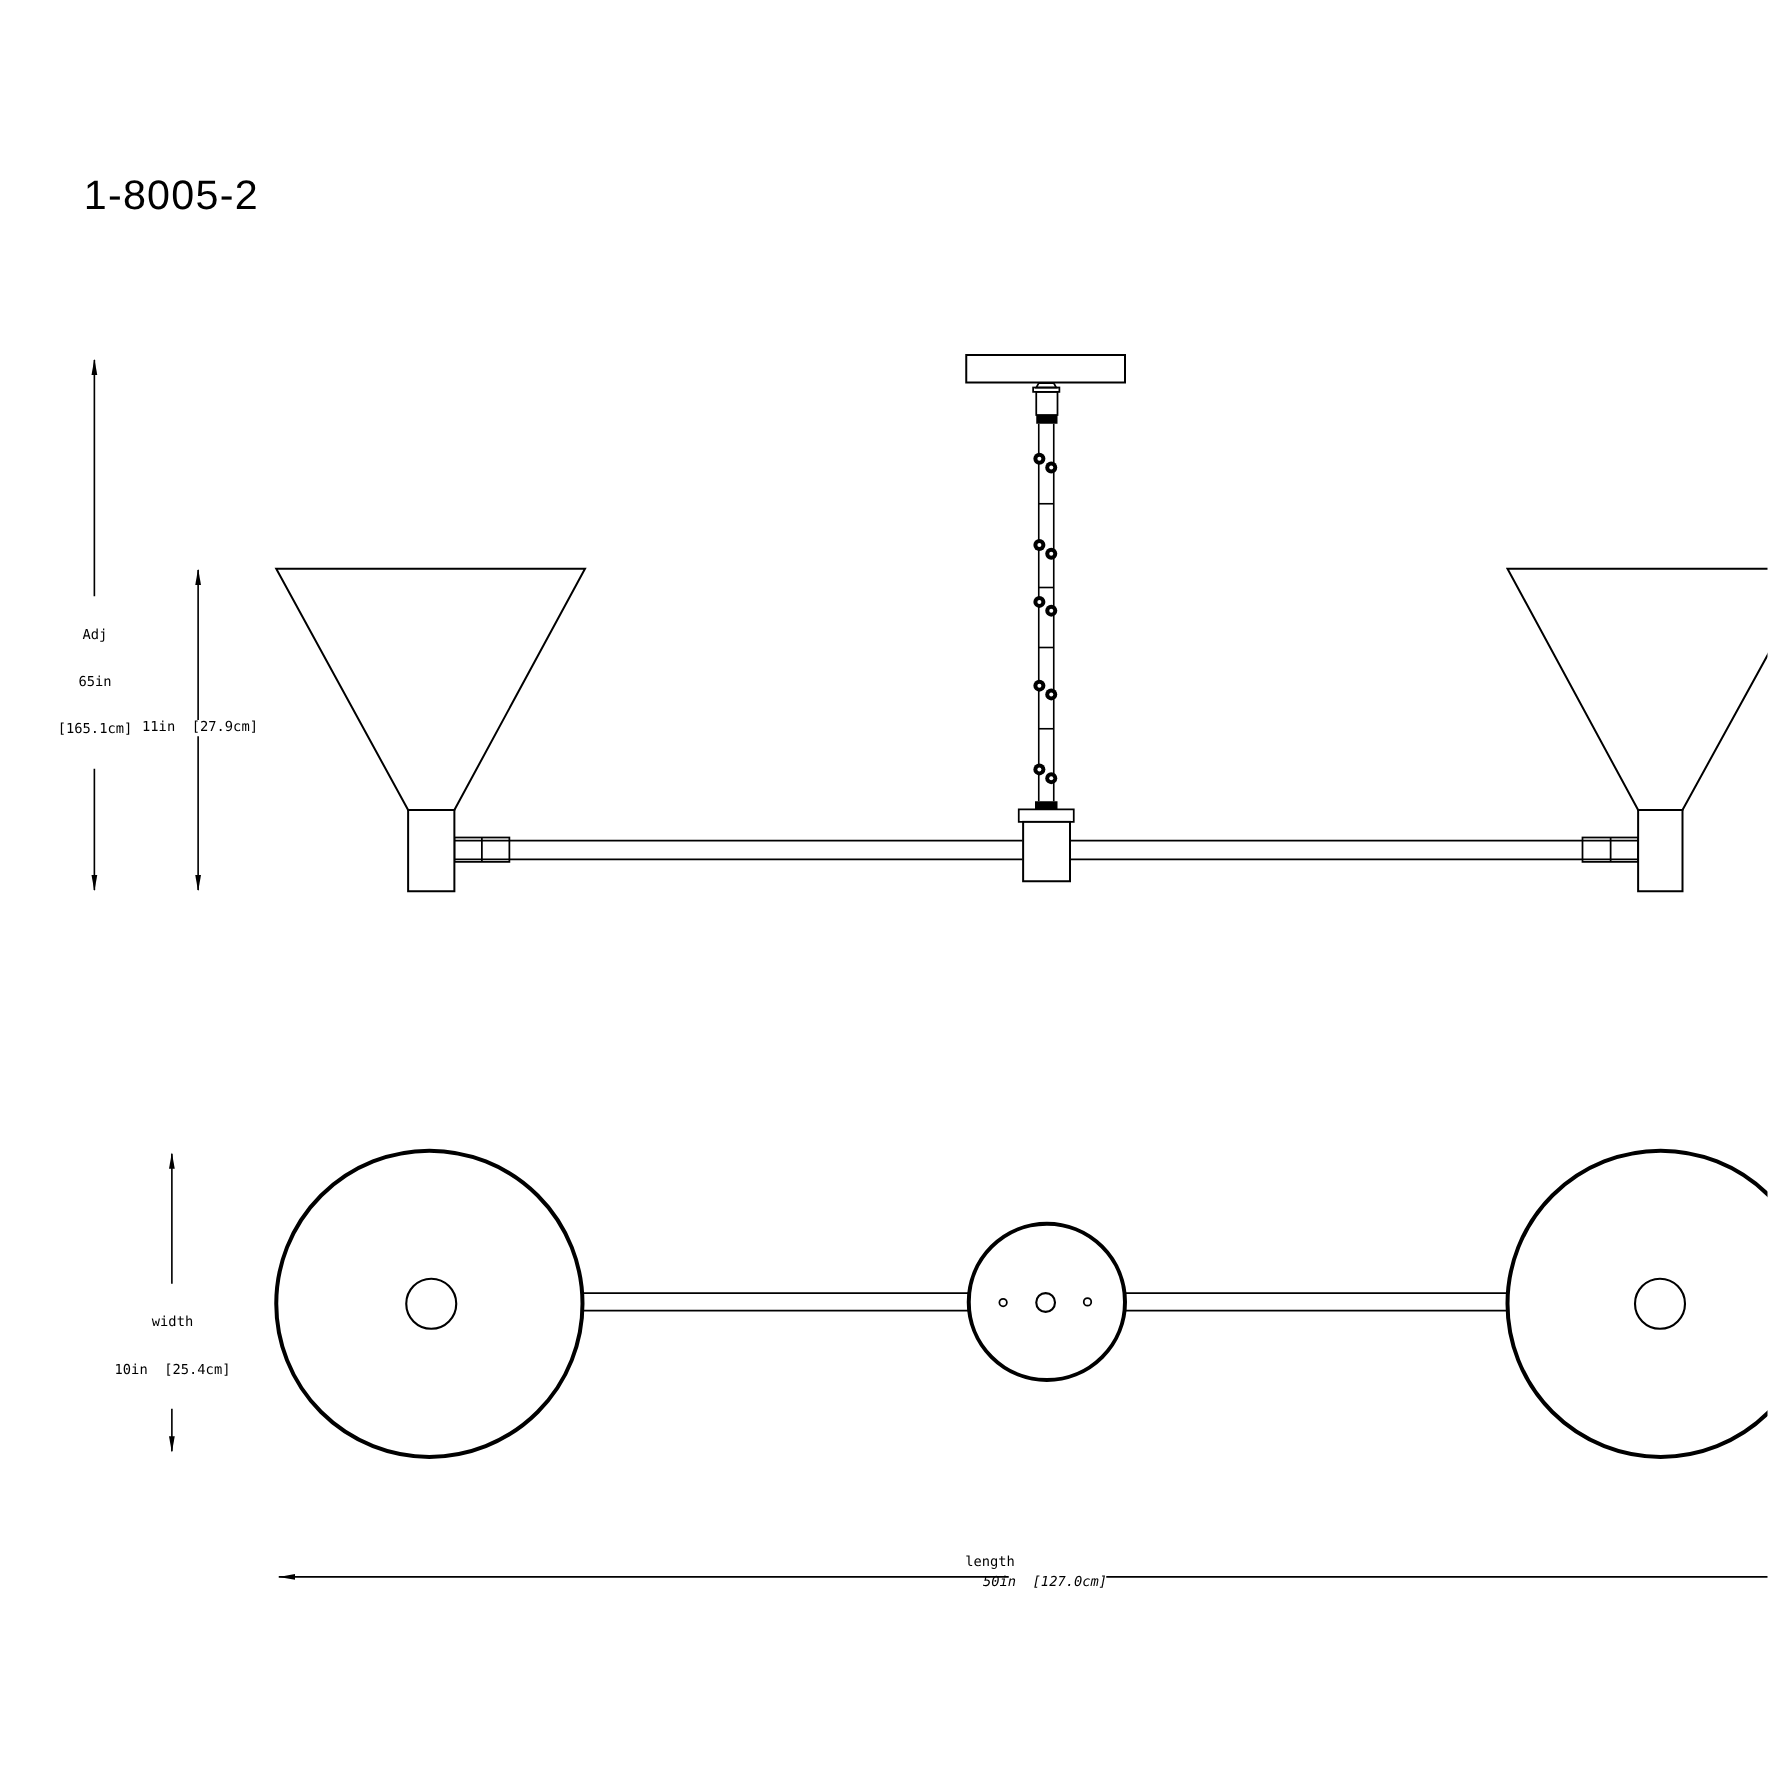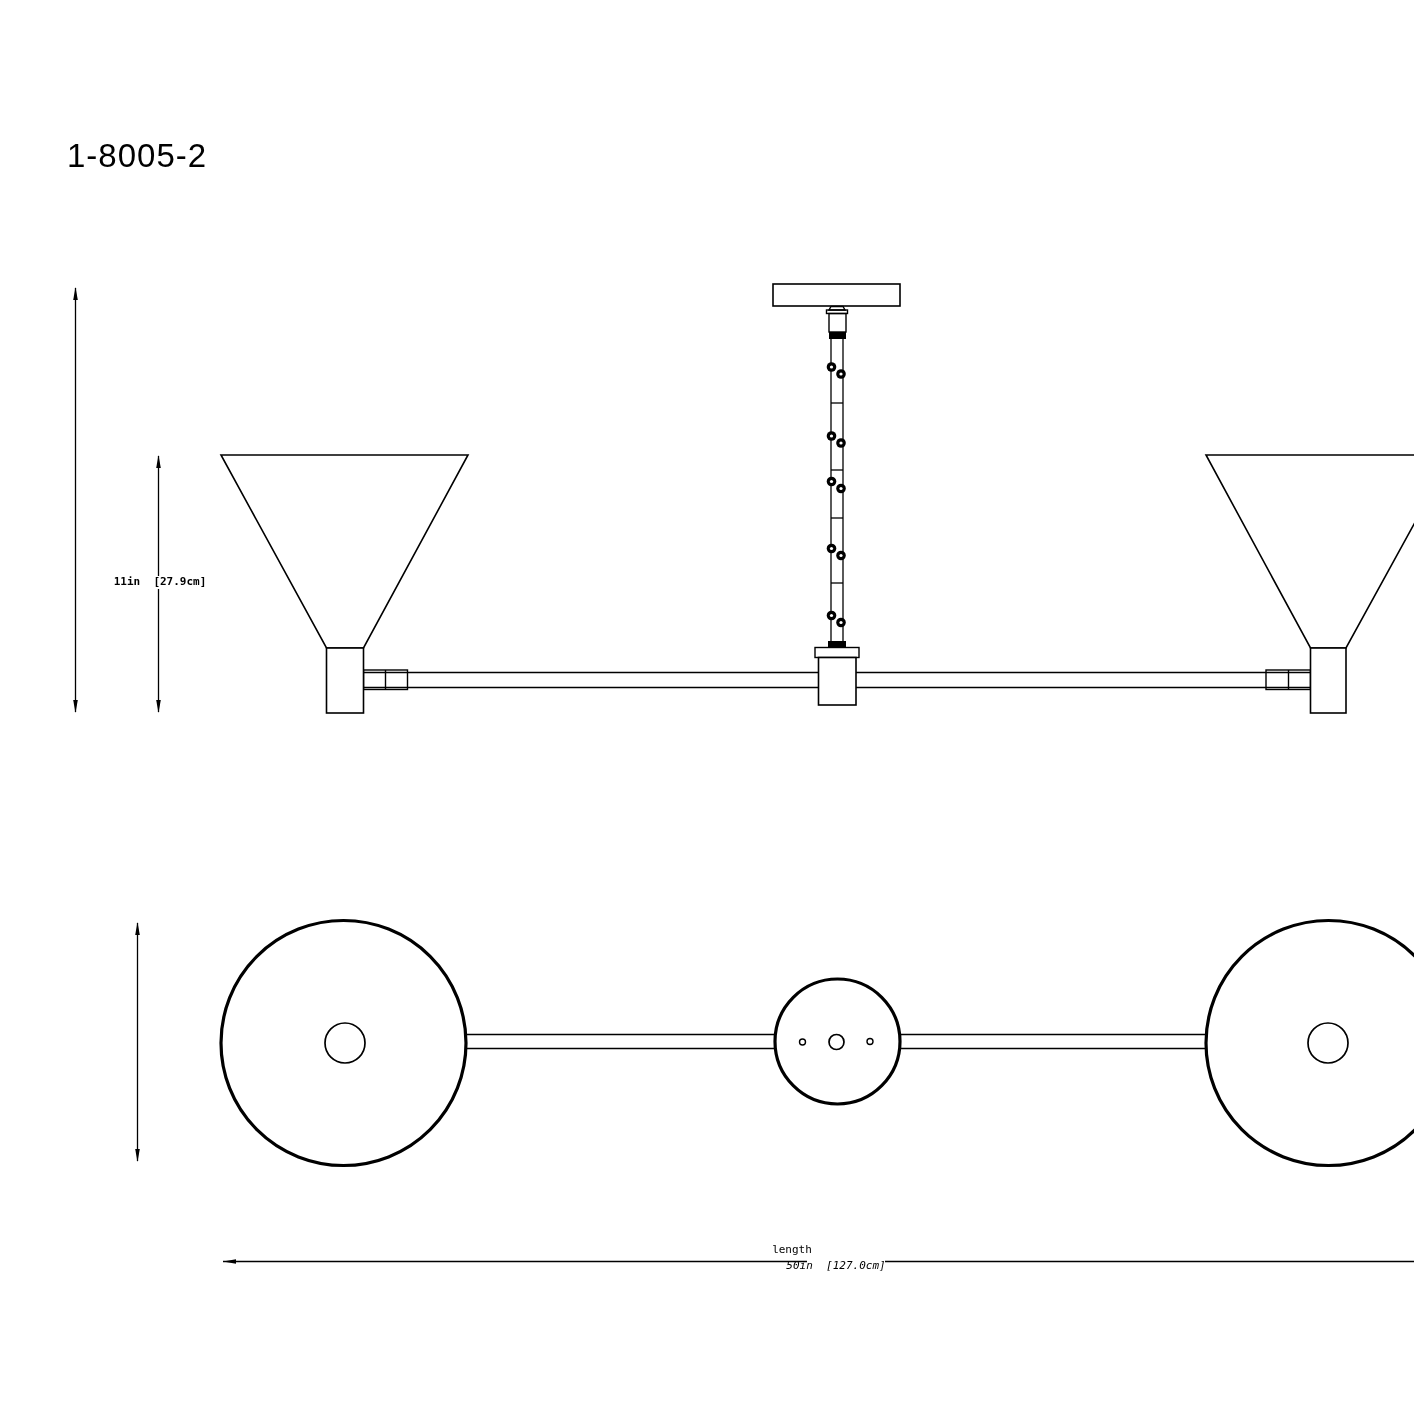--- a/index.html
+++ b/index.html
@@ -20,21 +20,21 @@
     font-size:33px;letter-spacing:1px;
   }
   .dim-label{
     font-size:11px;line-height:12.5px;
     white-space:pre;text-align:center;
     transform:translateX(-50%);
     background:#ffffff;padding:0 2px;
   }
   .dim-label.nobg{background:transparent;padding:0;}
   .dim-adj{left:33px;top:477px;}
-  .dim-11{left:117px;top:576px;font-weight:bold;}
+  .dim-11{left:117px;top:576px;}
   .dim-width{left:95px;top:1027px;}
   .dim-length-word{left:749px;top:1244px;}
   .dim-length-val{left:793px;top:1260px;font-style:italic;}
   .dim-line{stroke:#000;stroke-width:1.3;fill:none;}
   .thin{stroke:#000;stroke-width:1.4;fill:none;}
   .med{stroke:#000;stroke-width:1.6;fill:#ffffff;}
   .bold-circle{stroke:#000;stroke-width:3.2;fill:#ffffff;}
   .inner-circle{stroke:#000;stroke-width:1.7;fill:#ffffff;}
   .arrow{fill:#000;stroke:none;}
   .solid{fill:#000;stroke:none;}
@@ -174,20 +174,29 @@
         <line class="dim-line" x1="180" y1="1261.5" x2="764" y2="1261.5"></line>
         <line class="dim-line" x1="842" y1="1261.5" x2="1406" y2="1261.5"></line>
         <polygon class="arrow" points="180,1261.5 193,1259.2 193,1263.8"></polygon>
         <polygon class="arrow" points="1406,1261.5 1393,1259.2 1393,1263.8"></polygon>
       </g>
     </g>
   </svg>
 
   <div class="txt part-number">1-8005-2</div>
 
+  <div class="txt dim-label dim-adj">
+    <div>Adj</div>
+    <div>65in</div>
+    <div>[165.1cm]</div>
+  </div>
 
   <div class="txt dim-label dim-11">11in  [27.9cm]</div>
 
+  <div class="txt dim-label dim-width">
+    <div>width</div>
+    <div>10in  [25.4cm]</div>
+  </div>
 
   <div class="txt dim-label nobg dim-length-word">length</div>
   <div class="txt dim-label nobg dim-length-val">50in  [127.0cm]</div>
 
 </div>
 
 </body></html>

